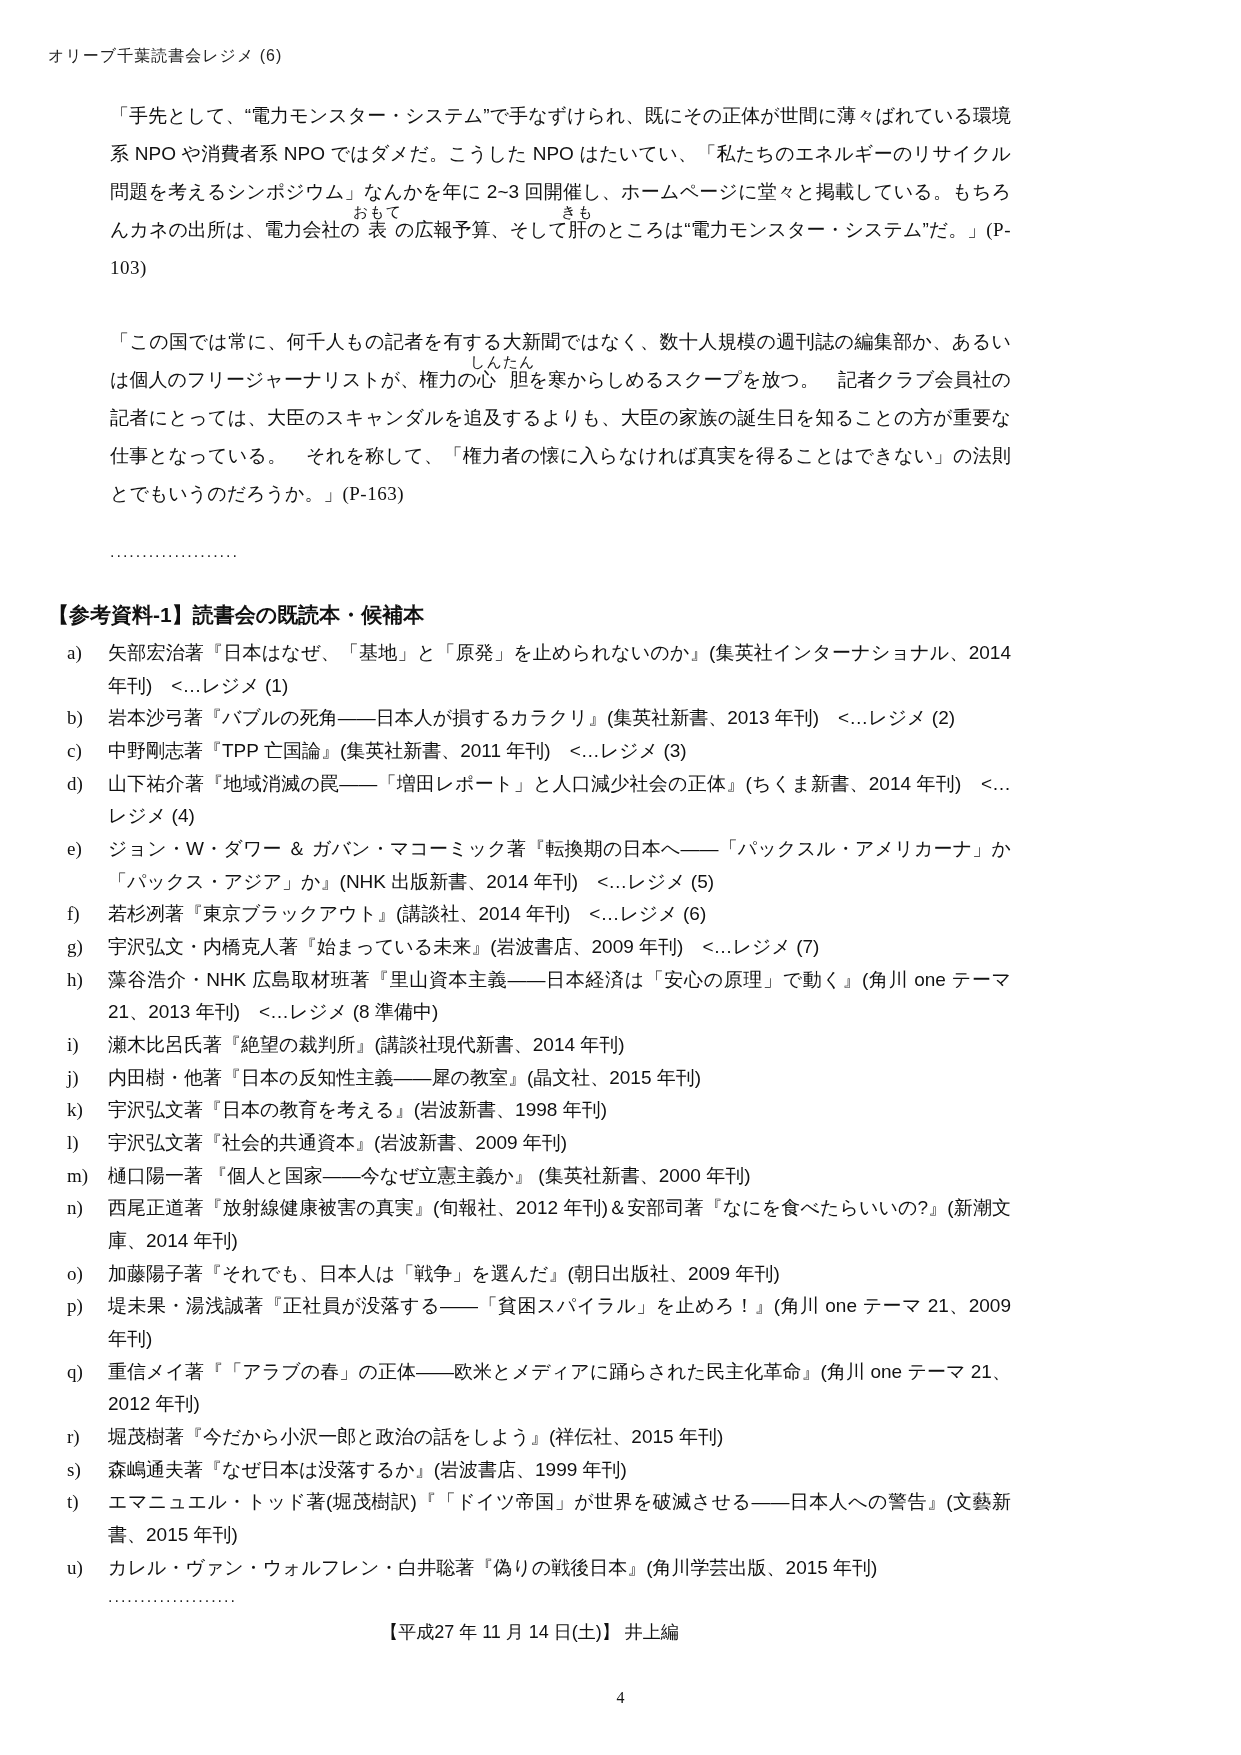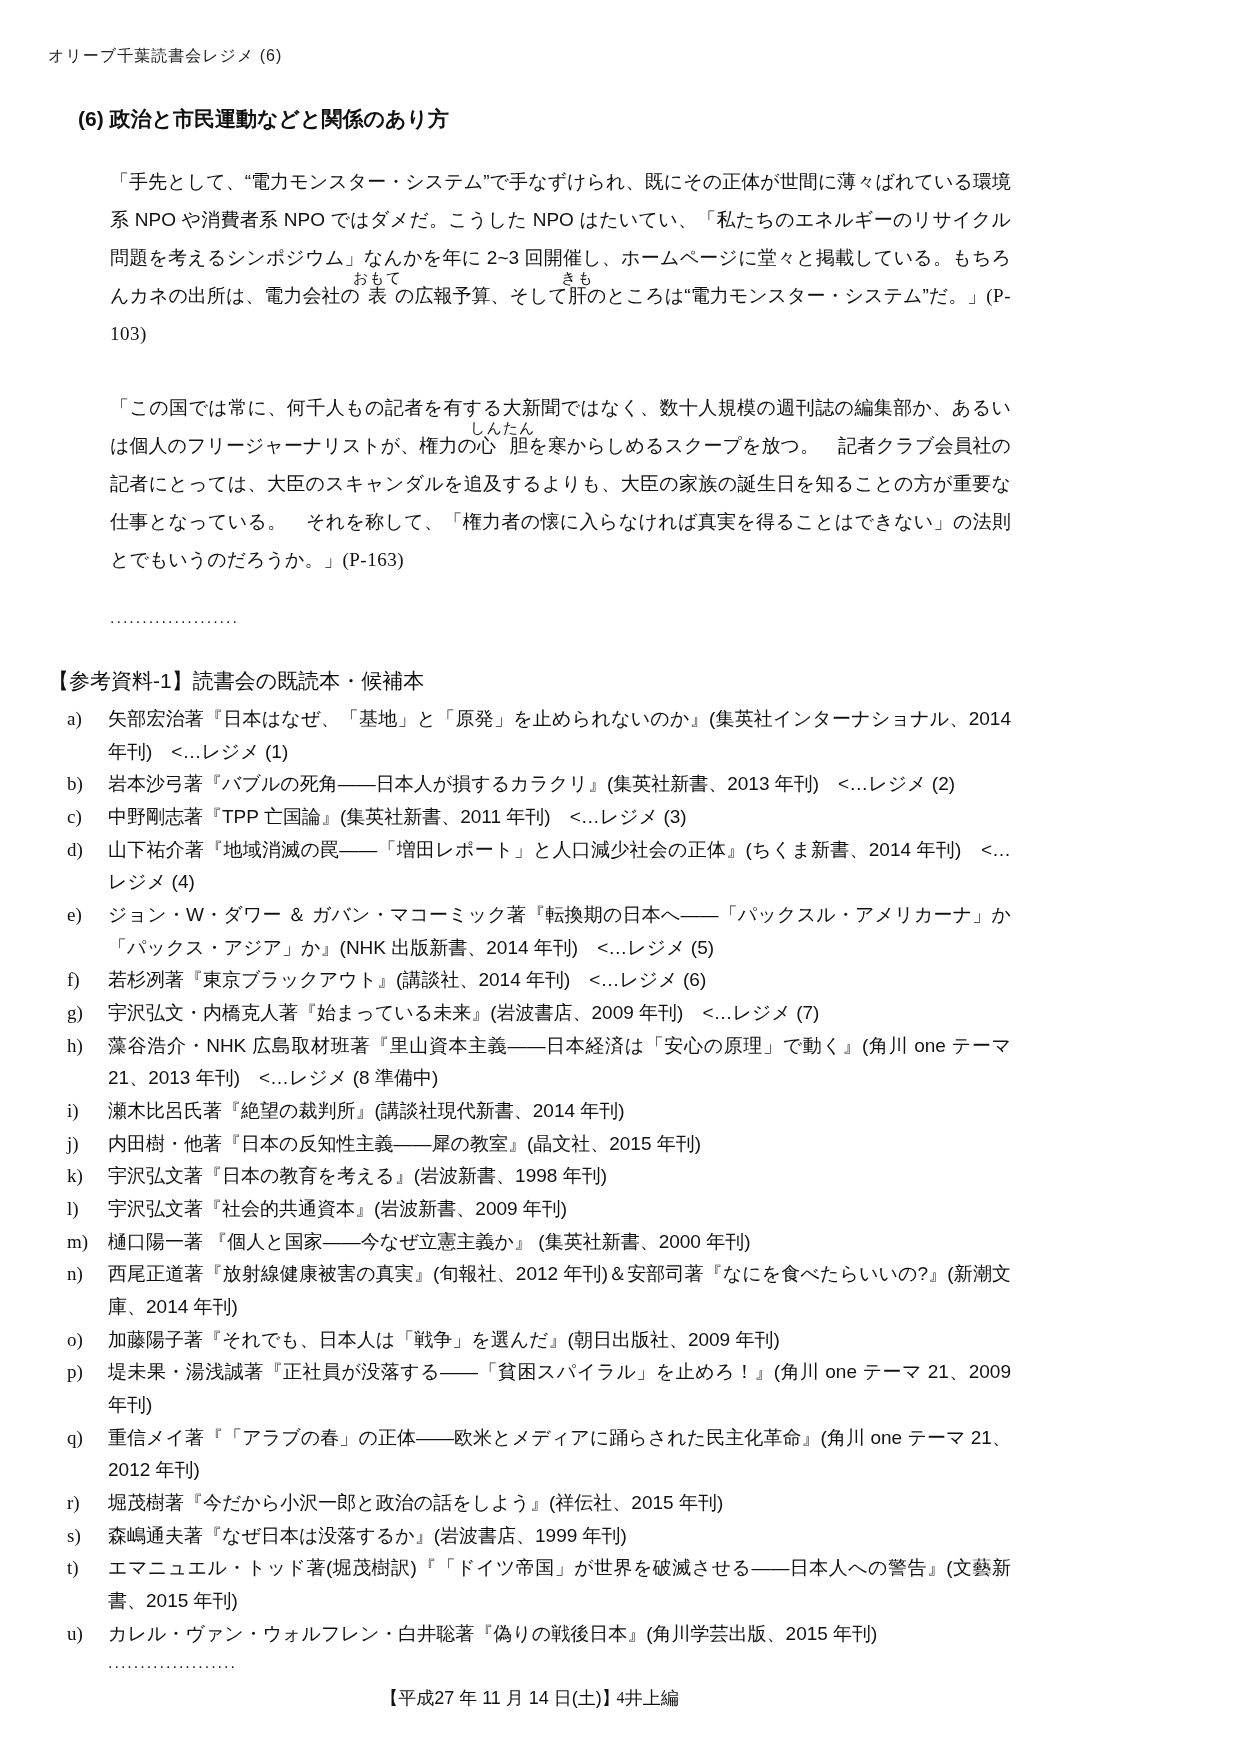--- a/index.html
+++ b/index.html
@@ -41,21 +41,21 @@
   }
   .separator {
     margin: 30px 0 0 62px;
     font-size: 16px;
     letter-spacing: 2px;
     color: #222;
   }
   .ref-heading {
     margin: 40px 0 8px 0;
     font-size: 21px;
-    font-weight: normal;
+    font-weight: bold;
   }
   .ref-list { margin-left: 17px; }
   .ref-item {
     display: flex;
     font-size: 19px;
     line-height: 1.72;
   }
   .ref-label {
     flex: 0 0 43px;
     font-family: "Liberation Serif", serif;
@@ -80,21 +80,20 @@
     font-size: 16px;
   }
 </style>
 </head>
 <body>
 
 <div class="page">
 
   <div class="running-header">オリーブ千葉読書会レジメ (6)</div>
 
-  <h1 class="section-title">(6) 政治と市民運動などと関係のあり方</h1>
 
   <p class="quote"><span>「手先として、“電力モンスター・システム”で手なずけられ、既にその正体が世間に薄々ばれている環境系 NPO や消費者系 NPO ではダメだ。こうした NPO はたいてい、「私たちのエネルギーのリサイクル問題を考えるシンポジウム」なんかを年に 2~3 回開催し、ホームページに堂々と掲載している。もちろんカネの出所は、電力会社の<ruby>表<rt>おもて</rt></ruby>の広報予算、そして<ruby>肝<rt>きも</rt></ruby>のところは“電力モンスター・システム”だ。」</span><span class="page-ref">(P-103)</span></p>
 
   <p class="quote"><span>「この国では常に、何千人もの記者を有する大新聞ではなく、数十人規模の週刊誌の編集部か、あるいは個人のフリージャーナリストが、権力の<ruby>心胆<rt>しんたん</rt></ruby>を寒からしめるスクープを放つ。　記者クラブ会員社の記者にとっては、大臣のスキャンダルを追及するよりも、大臣の家族の誕生日を知ることの方が重要な仕事となっている。　それを称して、「権力者の懐に入らなければ真実を得ることはできない」の法則とでもいうのだろうか。」</span><span class="page-ref">(P-163)</span></p>
 
   <div class="separator">....................</div>
 
   <h2 class="ref-heading">【参考資料-1】読書会の既読本・候補本</h2>
 
   <div class="ref-list">

